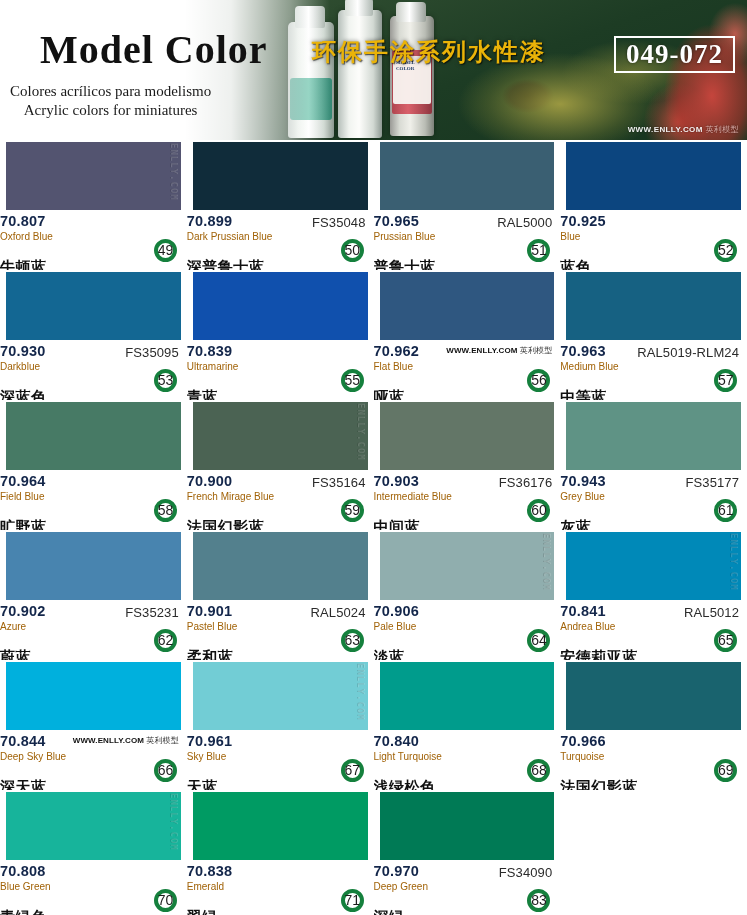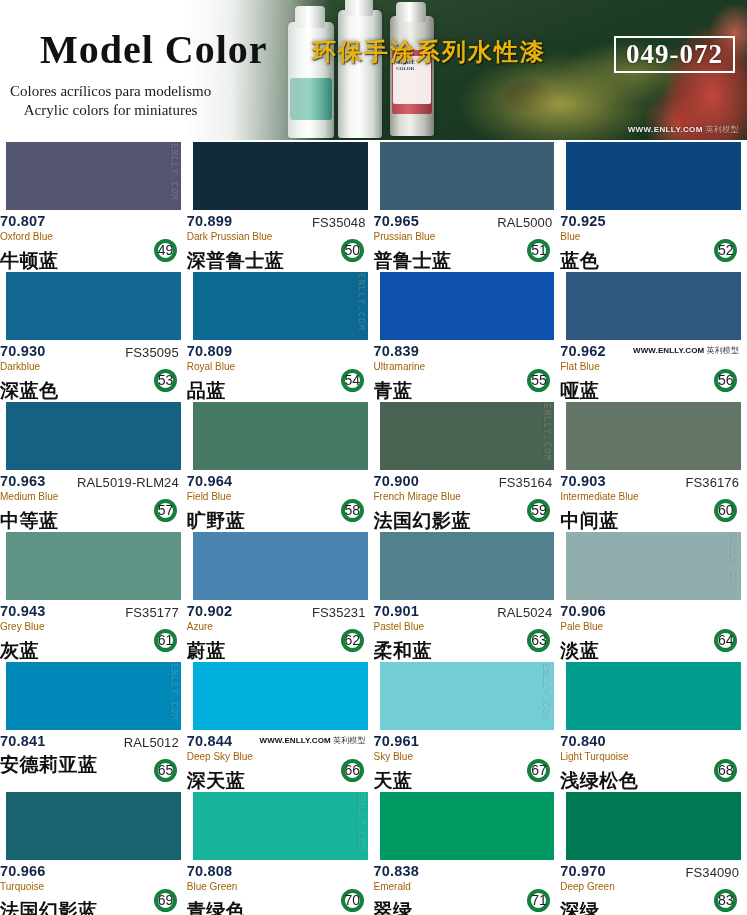--- a/index.html
+++ b/index.html
@@ -199,25 +199,25 @@
   .ref.wm .cn { font-weight: normal; color: #333; }
   .name-en {
     font-size: 10px;
     color: #a16207;
     line-height: 16px;
     margin-top: 0px;
     white-space: nowrap;
   }
   .name-cn {
     font-family: "DejaVu Sans", "Liberation Sans", sans-serif;
-    font-size: 19px;
+    font-size: 15px;
     font-weight: bold;
     color: #101010;
     line-height: 19px;
-    margin-top: 6px;
+    margin-top: 13px;
     letter-spacing: .5px;
     white-space: nowrap;
   }
   .num {
     position: absolute;
     right: 10px;
     bottom: 6px;
     width: 15px;
     height: 15px;
     border: 4px solid #15803d;
@@ -309,31 +309,20 @@
       <div class="swatch" style="background: rgb(19, 103, 147);"></div>
       <div class="info">
         <div class="code">70.930</div>
         <div class="ref">FS35095</div>
         <div class="name-en">Darkblue</div>
         <div class="name-cn">深蓝色</div>
         <div class="num">53</div>
       </div>
     </div>
     <div class="cell">
-      <div class="swatch" style="background: rgb(12, 106, 146);">
-        <span class="swatch-wm">ENLLY.COM</span>
-      </div>
-      <div class="info">
-        <div class="code">70.809</div>
-        <div class="name-en">Royal Blue</div>
-        <div class="name-cn">品蓝</div>
-        <div class="num">54</div>
-      </div>
-    </div>
-    <div class="cell">
       <div class="swatch" style="background: rgb(16, 80, 173);"></div>
       <div class="info">
         <div class="code">70.839</div>
         <div class="name-en">Ultramarine</div>
         <div class="name-cn">青蓝</div>
         <div class="num">55</div>
       </div>
     </div>
     <div class="cell">
       <div class="swatch" style="background: rgb(47, 87, 128);"></div>
@@ -427,20 +416,21 @@
         <div class="num">64</div>
       </div>
     </div>
     <div class="cell">
       <div class="swatch" style="background: rgb(0, 137, 184);">
         <span class="swatch-wm">ENLLY.COM</span>
       </div>
       <div class="info">
         <div class="code">70.841</div>
         <div class="ref">RAL5012</div>
+        <div class="name-en">Andrea Blue</div>
         <div class="name-cn">安德莉亚蓝</div>
         <div class="num">65</div>
       </div>
     </div>
     <div class="cell">
       <div class="swatch" style="background: rgb(0, 176, 221);"></div>
       <div class="info">
         <div class="code">70.844</div>
         <div class="ref wm"><span>WWW.ENLLY.COM </span><span class="cn">英利模型</span></div>
         <div class="name-en">Deep Sky Blue</div>

